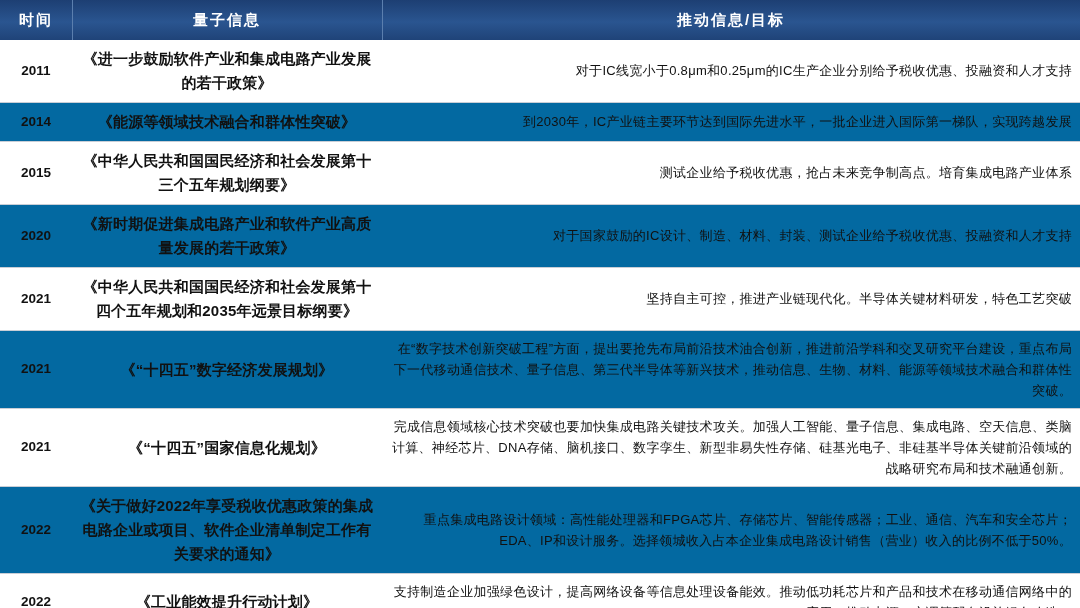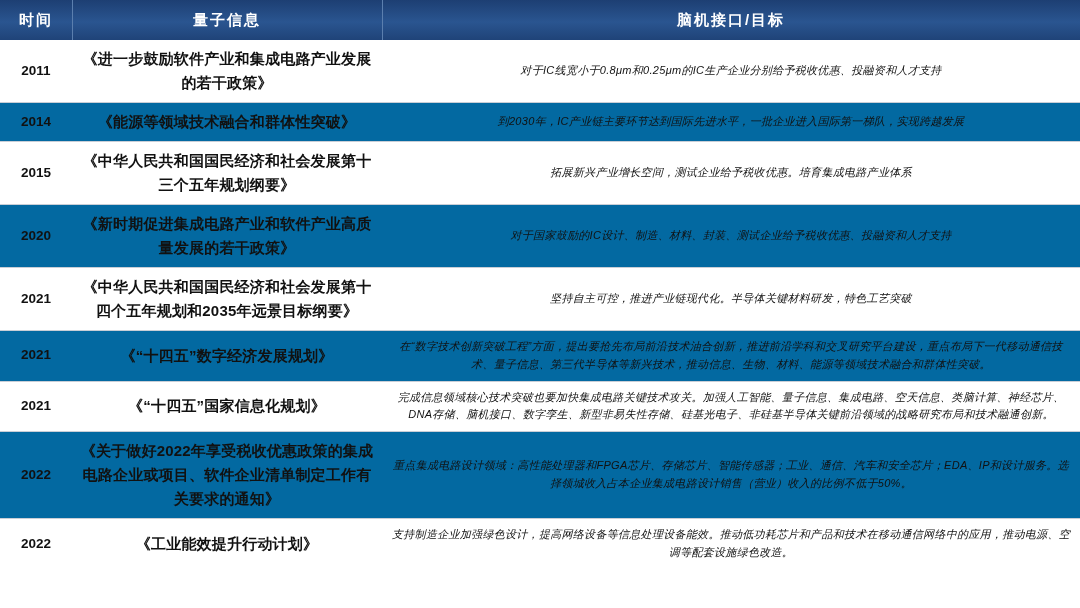--- a/index.html
+++ b/index.html
@@ -57,61 +57,60 @@
     margin-top: 20px;
   }
   .policy-table tbody tr td.doc {
     text-align: center;
     font-weight: bold;
     font-size: 15px;
     line-height: 1.6;
     letter-spacing: 0.2px;
   }
   .policy-table tbody tr td.content {
-    text-align: center;
-    font-size: 11px;
+    text-align: right;
+    font-size: 13px;
     line-height: 1.62;
     letter-spacing: 0.3px;
-    font-style: italic;
   }
   .policy-table tbody tr:last-child td {
     border-bottom: none;
   }
 </style>
 </head>
 <body>
 
 <table class="policy-table">
   <colgroup>
     <col class="c-year">
     <col class="c-doc">
     <col class="c-content">
   </colgroup>
   <thead>
     <tr>
       <th>时间</th>
       <th class="sep">量子信息</th>
-      <th class="sep">脑机接口/目标</th>
+      <th class="sep">推动信息/目标</th>
     </tr>
   </thead>
   <tbody>
     <tr>
       <td class="year">2011</td>
       <td class="doc">《进一步鼓励软件产业和集成电路产业发展的若干政策》</td>
       <td class="content">对于IC线宽小于0.8μm和0.25μm的IC生产企业分别给予税收优惠、投融资和人才支持</td>
     </tr>
     <tr class="alt">
       <td class="year">2014</td>
       <td class="doc">《能源等领域技术融合和群体性突破》</td>
       <td class="content">到2030年，IC产业链主要环节达到国际先进水平，一批企业进入国际第一梯队，实现跨越发展</td>
     </tr>
     <tr>
       <td class="year">2015</td>
       <td class="doc">《中华人民共和国国民经济和社会发展第十三个五年规划纲要》</td>
-      <td class="content">拓展新兴产业增长空间，测试企业给予税收优惠。培育集成电路产业体系</td>
+      <td class="content">测试企业给予税收优惠，抢占未来竞争制高点。培育集成电路产业体系</td>
     </tr>
     <tr class="alt">
       <td class="year">2020</td>
       <td class="doc">《新时期促进集成电路产业和软件产业高质量发展的若干政策》</td>
       <td class="content">对于国家鼓励的IC设计、制造、材料、封装、测试企业给予税收优惠、投融资和人才支持</td>
     </tr>
     <tr>
       <td class="year">2021</td>
       <td class="doc">《中华人民共和国国民经济和社会发展第十四个五年规划和2035年远景目标纲要》</td>
       <td class="content">坚持自主可控，推进产业链现代化。半导体关键材料研发，特色工艺突破</td>

